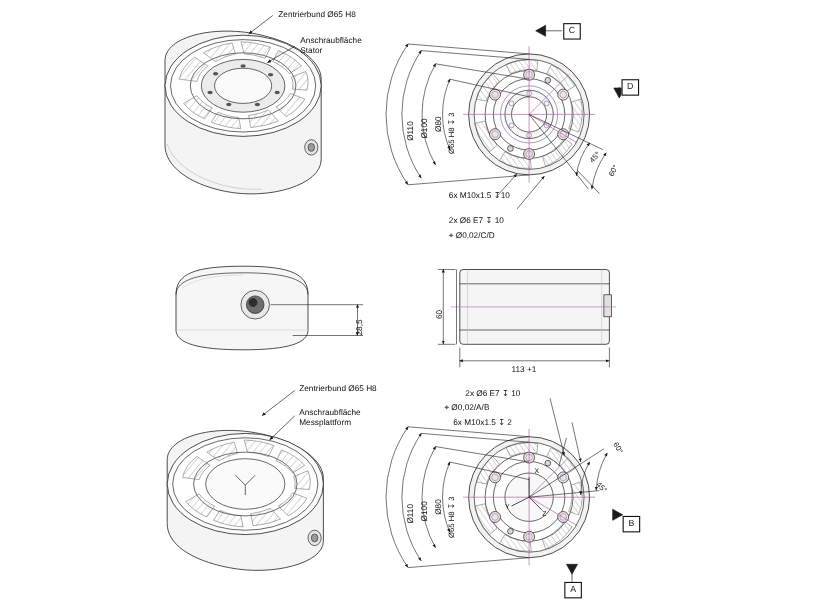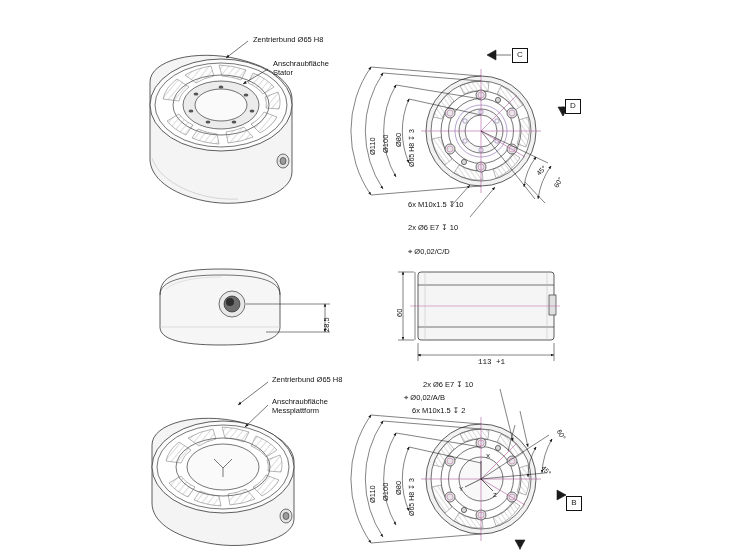--- a/index.html
+++ b/index.html
@@ -12,21 +12,20 @@
     height: 550px;
     font-family: "Liberation Sans", sans-serif;
     color: #1b1b1b;
     position: relative;
     overflow: hidden;
   }
   #sheet {
     position: relative;
     width: 752px;
     height: 452px;
-    margin-top: 27px;
   }
   svg.layer {
     position: absolute;
     left: 0;
     top: 0;
     width: 752px;
     height: 550px;
   }
   .lbl {
     position: absolute;
@@ -369,32 +368,32 @@
   <div class="lbl" style="left:273px; top:32px;">Anschraubfläche
 Stator</div>
 
   <div class="lbl rot90" style="left:368px; top:128px;">Ø110</div>
   <div class="lbl rot90" style="left:381px; top:126px;">Ø100</div>
   <div class="lbl rot90" style="left:394px; top:120px;">Ø80</div>
   <div class="lbl rot90 small" style="left:407px; top:140px;">Ø65 H8 ↧ 3</div>
 
   <div class="lbl" style="left:408px; top:173px;">6x M10x1.5 ↧10</div>
   <div class="lbl" style="left:408px; top:196px;">2x Ø6 E7 ↧ 10</div>
-  <div class="lbl" style="left:408px; top:220px;text-align:right;">⌖ Ø0,02/C/D</div>
+  <div class="lbl" style="left:408px; top:209px;text-align:right;">⌖ Ø0,02/C/D</div>
 
   <div class="angle-lbl" style="left:536px; top:140px; transform:rotate(-45deg);">45°</div>
   <div class="angle-lbl" style="left:553px; top:152px; transform:rotate(-60deg);">60°</div>
 
   <div class="datum-box" style="left:512px; top:21px;">C</div>
   <div class="datum-box" style="left:565px; top:72px;">D</div>
 
   <div class="lbl rot90" style="left:322px; top:305px;">28,5</div>
 
   <div class="lbl rot90" style="left:395px; top:290px;">60</div>
-  <div class="lbl" style="left:478px; top:331px;font-family:Liberation Mono, monospace;">113 +1</div>
+  <div class="lbl" style="left:465px; top:331px;">113 +1</div>
 
   <div class="lbl" style="left:272px; top:348px;">Zentrierbund Ø65 H8</div>
   <div class="lbl" style="left:272px; top:370px;">Anschraubfläche
 Messplattform</div>
 
   <div class="lbl rot90" style="left:368px; top:476px;">Ø110</div>
   <div class="lbl rot90" style="left:381px; top:474px;">Ø100</div>
   <div class="lbl rot90" style="left:394px; top:468px;">Ø80</div>
   <div class="lbl rot90 small" style="left:407px; top:489px;">Ø65 H8 ↧ 3</div>
 

